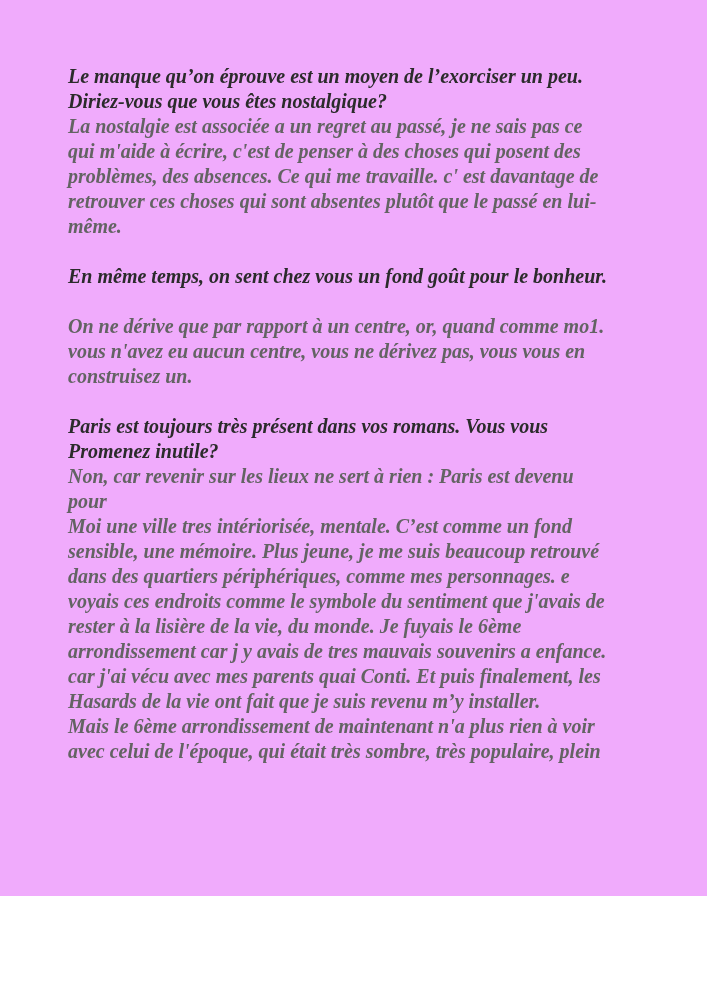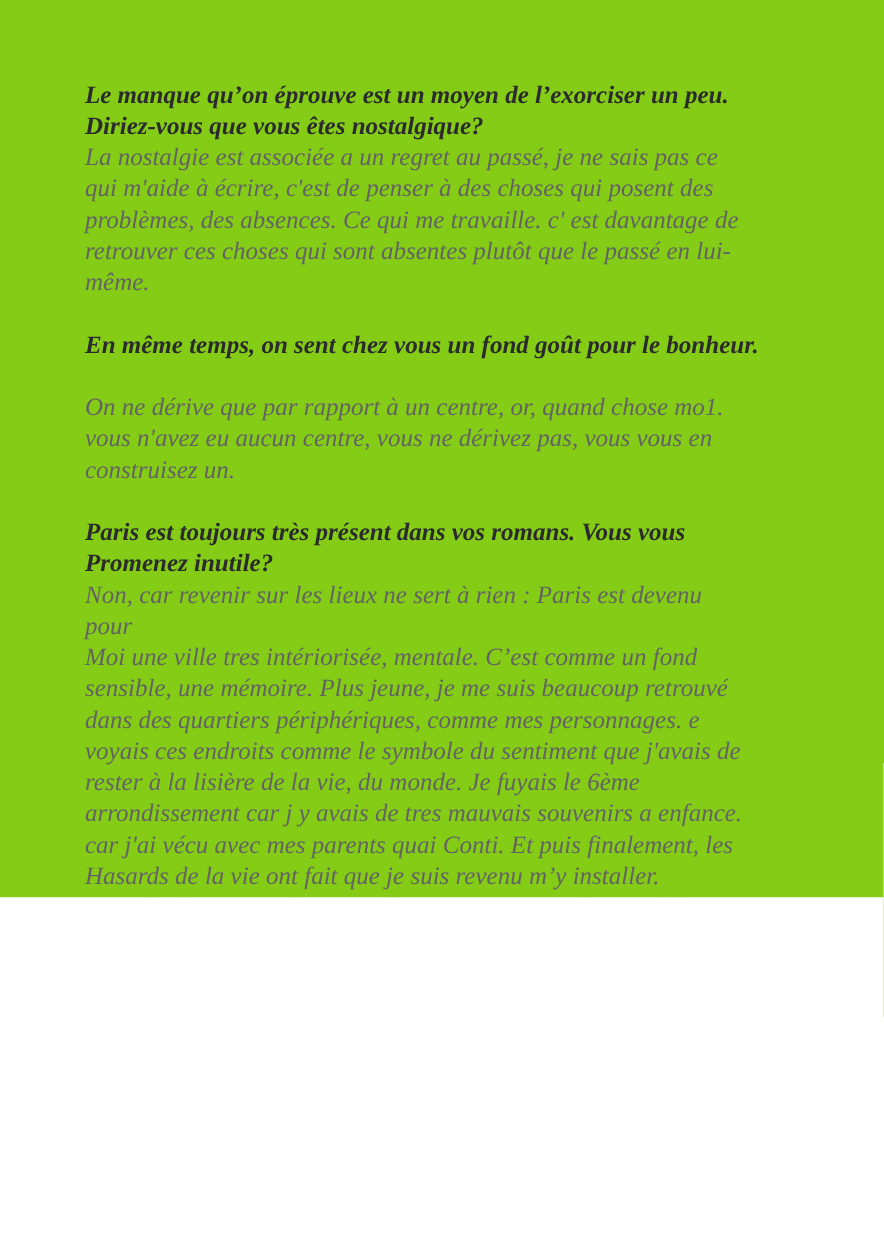--- a/index.html
+++ b/index.html
@@ -3,22 +3,22 @@
 <meta charset="utf-8">
 <style>
   html, body {
     margin: 0;
     padding: 0;
     background: #ffffff;
   }
   .page {
     position: relative;
     width: 707px;
-    height: 718px;
-    background: #84cc16;
+    height: 896px;
+    background: #f0abfc;
     overflow: hidden;
     font-family: "Liberation Serif", serif;
     font-style: italic;
   }
   .content {
     position: absolute;
     left: 68px;
     top: 64px;
     width: 592px;
     font-size: 20px;
@@ -29,21 +29,21 @@
   }
   .block:last-child {
     margin-bottom: 0;
   }
   .question {
     font-weight: bold;
     color: #2b2b2b;
     white-space: pre-line;
   }
   .answer {
-    font-weight: normal;
+    font-weight: bold;
     color: #636363;
     white-space: pre-line;
   }
 </style>
 </head>
 <body>
 
 <div class="page">
   <div class="content">
 
@@ -55,21 +55,21 @@
 problèmes, des absences. Ce qui me travaille. c' est davantage de
 retrouver ces choses qui sont absentes plutôt que le passé en lui-
 même.</div>
     </div>
 
     <div class="block">
       <div class="question">En même temps, on sent chez vous un fond goût pour le bonheur.</div>
     </div>
 
     <div class="block">
-      <div class="answer">On ne dérive que par rapport à un centre, or, quand chose mo1.
+      <div class="answer">On ne dérive que par rapport à un centre, or, quand comme mo1.
 vous n'avez eu aucun centre, vous ne dérivez pas, vous vous en
 construisez un.</div>
     </div>
 
     <div class="block">
       <div class="question">Paris est toujours très présent dans vos romans. Vous vous
 Promenez inutile?</div>
       <div class="answer">Non, car revenir sur les lieux ne sert à rien : Paris est devenu
 pour
 Moi une ville tres intériorisée, mentale. C’est comme un fond

